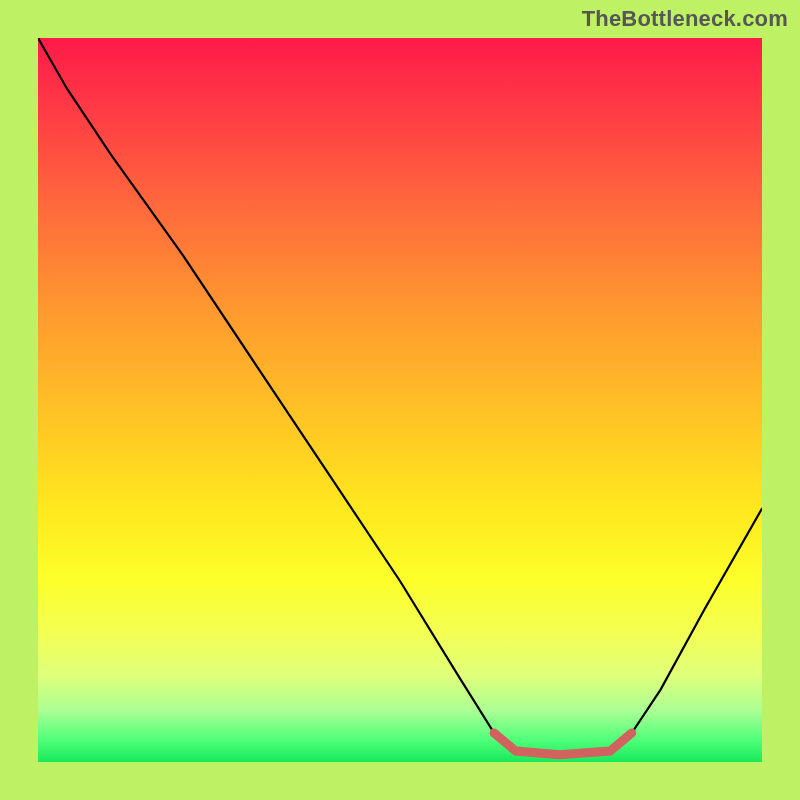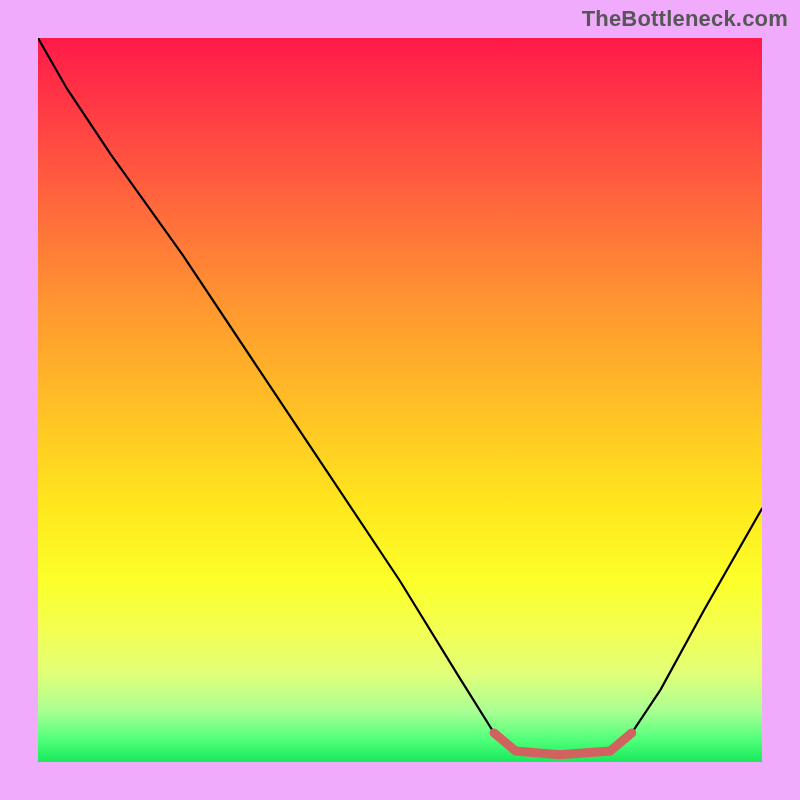--- a/index.html
+++ b/index.html
@@ -1,21 +1,21 @@
 <!DOCTYPE html>
 <html><head>
 <meta charset="utf-8">
 <style>
   * { margin: 0; padding: 0; box-sizing: border-box; }
   html, body { width: 800px; height: 800px; background: #000; overflow: hidden; }
   .frame {
     position: relative;
     width: 800px;
     height: 800px;
-    background: #f0abfc;
+    background: #bef264;
   }
   .attribution {
     position: absolute;
     top: 6px;
     right: 12px;
     font-family: Arial, Helvetica, sans-serif;
     font-weight: bold;
     font-size: 22px;
     color: #565656;
     letter-spacing: 0.2px;

